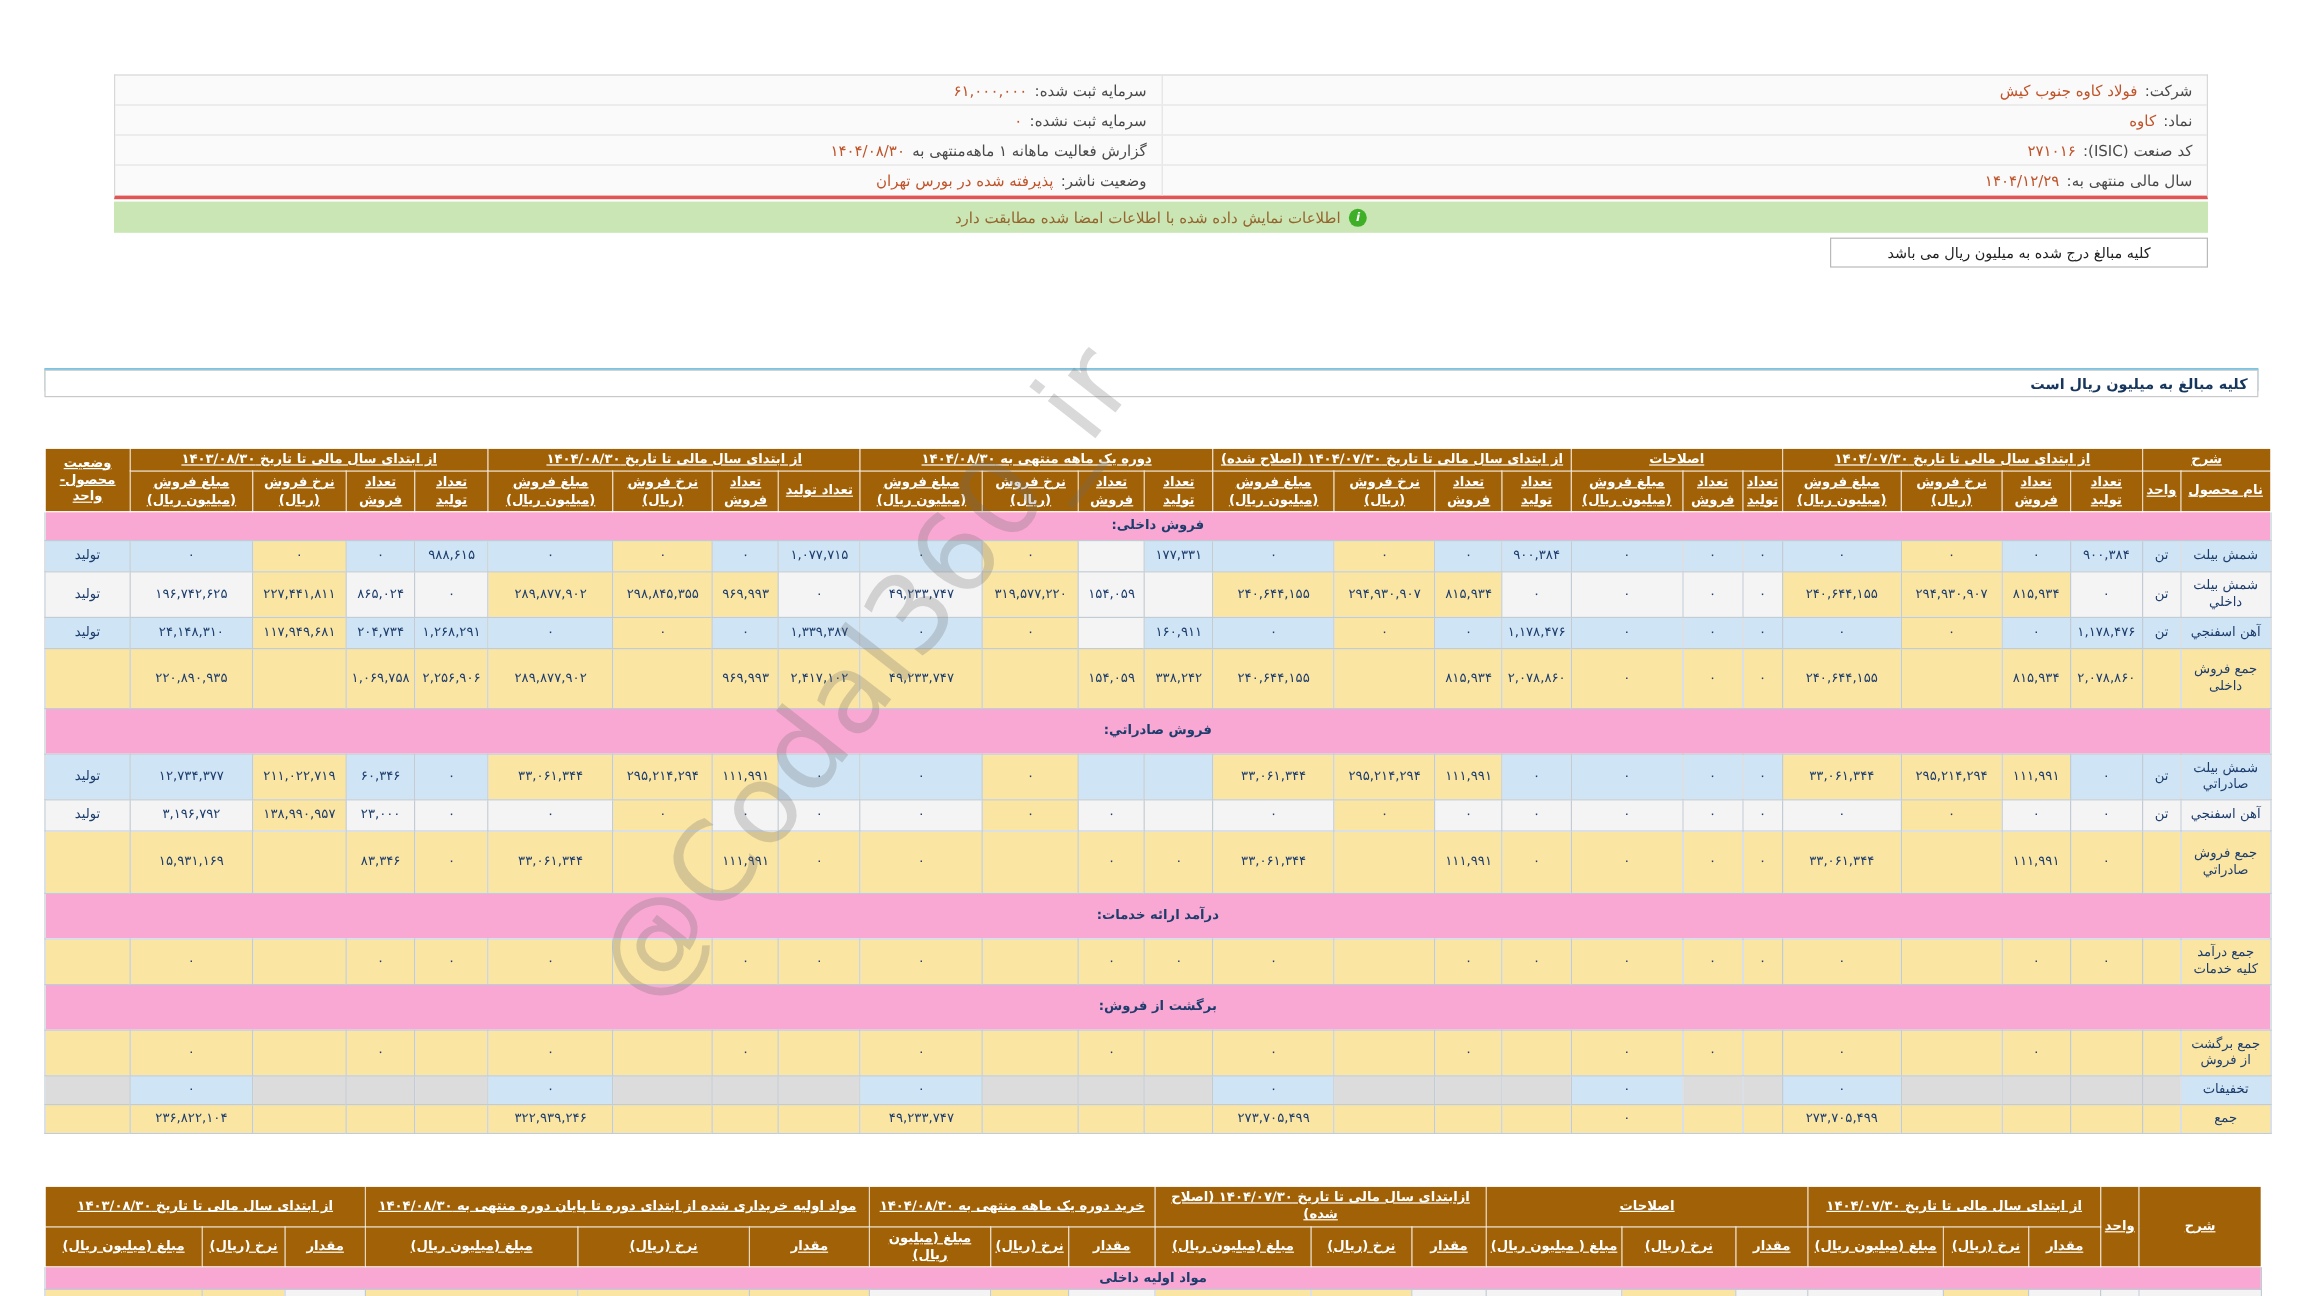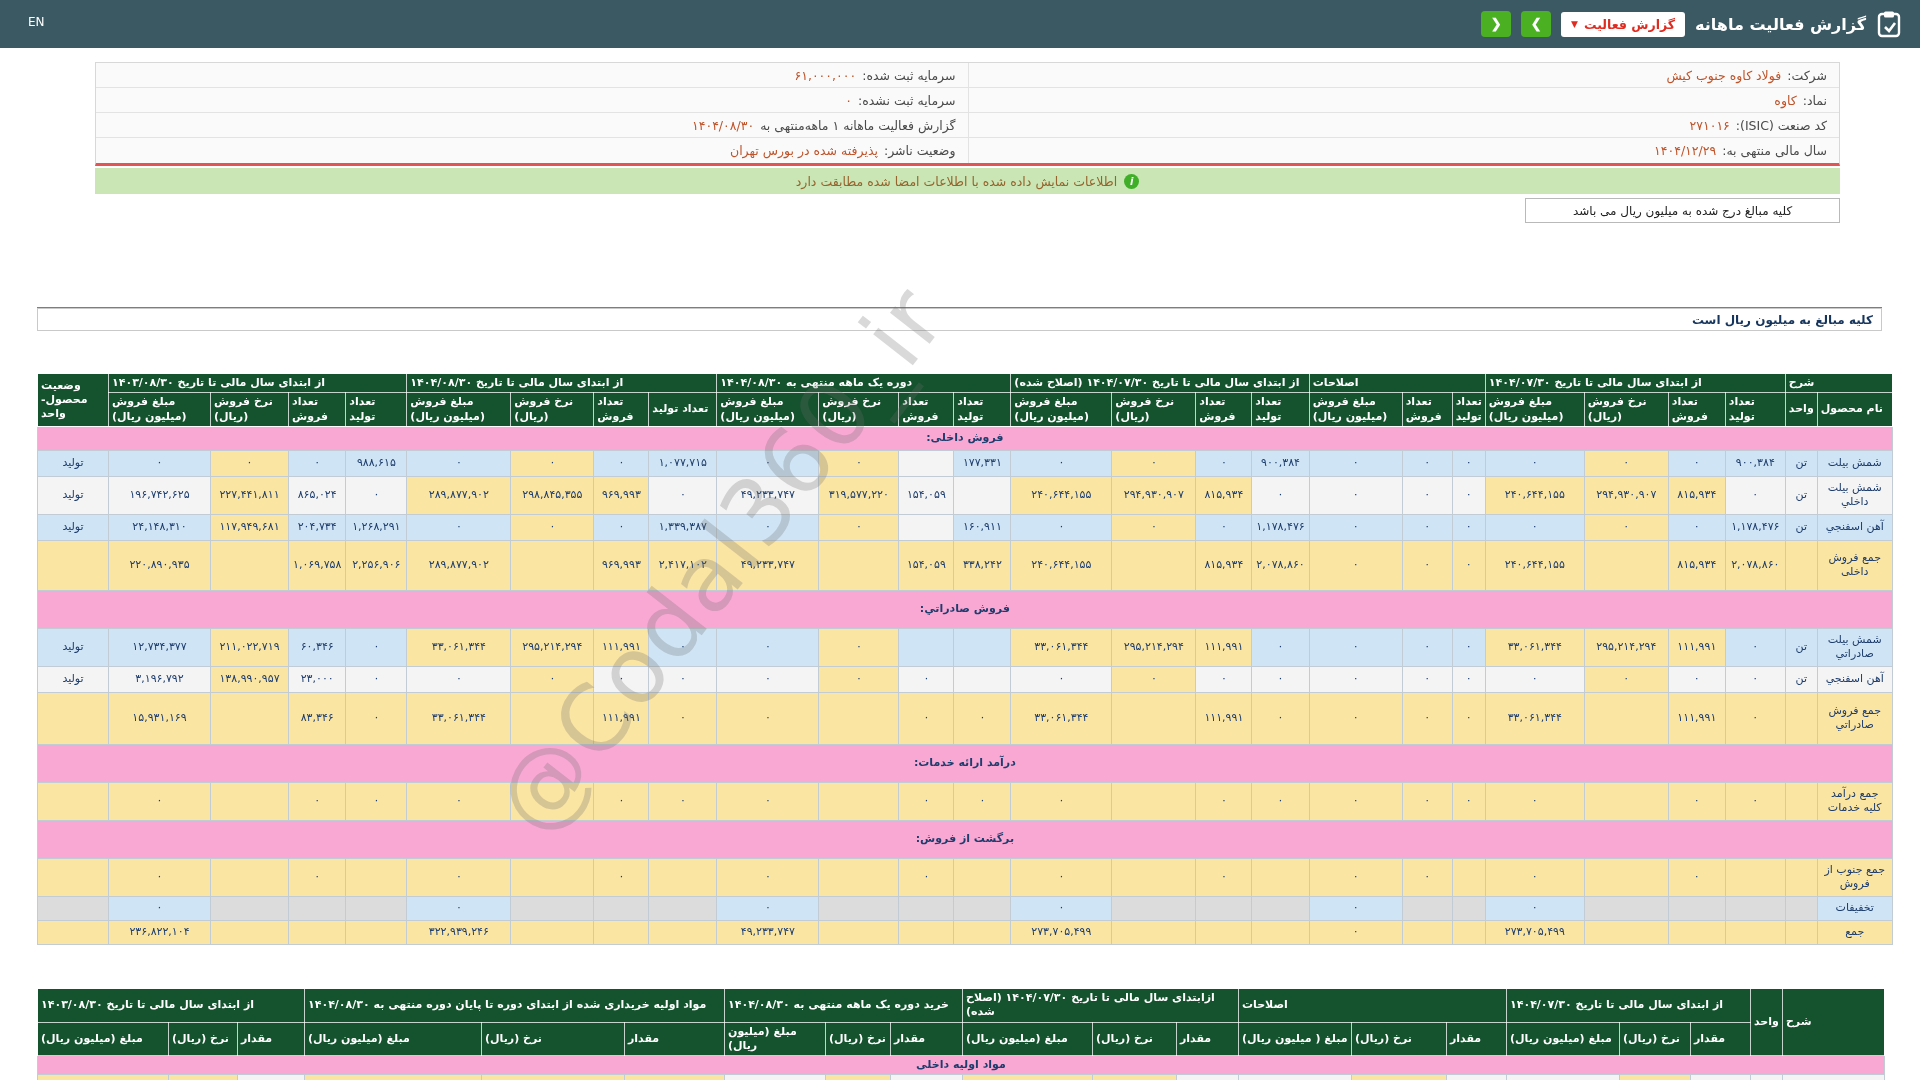--- a/index.html
+++ b/index.html
@@ -43,59 +43,42 @@
     font-size:12px; color:#222; }
 
   
   .sec-bar { position:absolute; left:37px; width:1845px; background:#1b9fd8; color:#fff;
     font-weight:bold; font-size:12.5px; display:flex; align-items:center; padding:0 9px; }
   .sec-sub { position:absolute; left:37px; width:1845px; background:#fff; border:1px solid #c9c9c9;
     color:#17365d; font-weight:bold; font-size:12px; display:flex; align-items:center; padding:0 8px; }
 
   
   table.grid { position:absolute; left:37px; border-collapse:collapse; table-layout:fixed; direction:rtl; }
-  table.grid th { background:#14532d; color:#fff; font-size:11px; font-weight:bold;
-    border:1px solid rgba(255,255,255,.75); padding:2px 3px; text-align:left; line-height:1.3; }
+  table.grid th { background:#a16207; color:#fff; font-size:11px; font-weight:bold;
+    border:1px solid rgba(255,255,255,.75); padding:2px 3px; text-align:center; line-height:1.3;text-decoration:underline; }
   table.grid td { font-size:11px; color:#1d3d6d; border:1px solid #c2ccd4; padding:2px 4px;
     text-align:center; line-height:1.3; overflow:hidden; }
   td.c-b { background:#cfe4f4; }
   td.c-y { background:#fbe5a3; }
   td.c-w { background:#f4f4f4; }
   td.c-e { background:#dcdcdc; }
   td.sect { background:#f9a8d4; color:#17365d; font-weight:bold; text-align:right; padding-right:6px; }
   td.name { text-align:right; padding-right:5px; }
 
   
   .watermark { position:absolute; left:360px; top:300px; width:720px; height:520px;
     display:flex; align-items:center; justify-content:center; pointer-events:none; z-index:50;
     transform:rotate(-52deg); color:rgba(110,110,110,.26); font-size:92px; letter-spacing:2px;
     direction:ltr; white-space:nowrap; }
 </style>
 </head>
 <body>
 
 <div class="page">
 
-  <div class="topbar">
-    <span class="en">EN</span>
-    <div class="tb-cluster">
-      <svg class="clip-icon" viewBox="0 0 26 28">
-        <rect x="3" y="4" width="20" height="22" rx="3" fill="none" stroke="#fff" stroke-width="2.4"></rect>
-        <rect x="8" y="1.5" width="10" height="6" rx="1.5" fill="#fff"></rect>
-        <path d="M9 17 l4 4 l6 -8" fill="none" stroke="#fff" stroke-width="2.6"></path>
-      </svg>
-      <span class="tb-title">گزارش فعالیت ماهانه</span>
-      <button class="report-btn">
-        <span>گزارش فعالیت</span>
-        <span class="caret">▼</span>
-      </button>
-      <button class="nav-btn">❯</button>
-      <button class="nav-btn">❮</button>
-    </div>
-  </div>
 
   <div class="info-tbl" id="info-tbl">
       <div class="info-row">
         <div class="info-cell">
           <span>شرکت:</span>
           <span class="val">فولاد کاوه جنوب کیش</span>
         </div>
         <div class="info-cell">
           <span>سرمایه ثبت شده:</span>
           <span class="val">۶۱,۰۰۰,۰۰۰</span>
@@ -443,21 +426,21 @@
           <td class="c-y">۰</td>
           <td class="c-y">۰</td>
           <td class="c-y"></td>
           <td class="c-y">۰</td>
           <td class="c-y"></td>
         </tr>
         <tr style="height: 38px;">
           <td colspan="26" class="sect">برگشت از فروش:</td>
         </tr>
         <tr style="height: 38px;">
-          <td class="c-y name">جمع جنوب از فروش</td>
+          <td class="c-y name">جمع برگشت از فروش</td>
           <td class="c-y"></td>
           <td class="c-y"></td>
           <td class="c-y">۰</td>
           <td class="c-y"></td>
           <td class="c-y">۰</td>
           <td class="c-y"></td>
           <td class="c-y">۰</td>
           <td class="c-y">۰</td>
           <td class="c-y"></td>
           <td class="c-y">۰</td>

